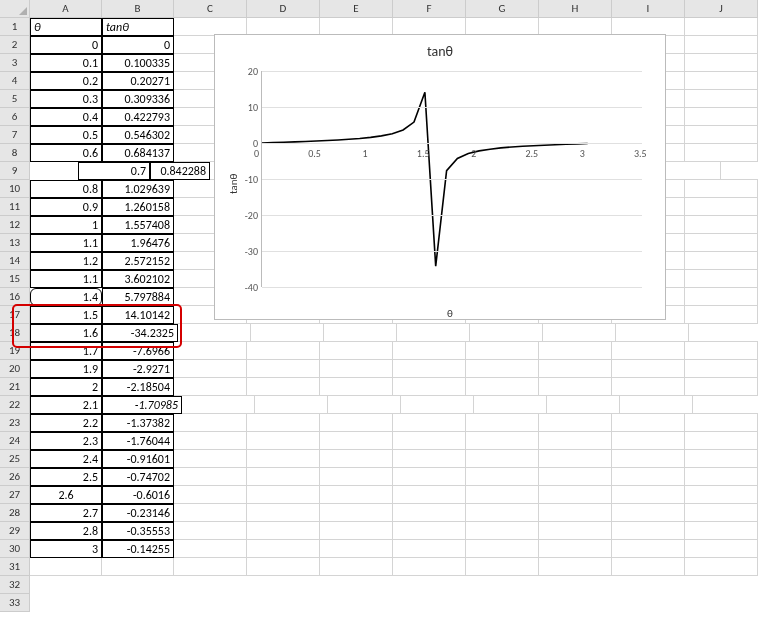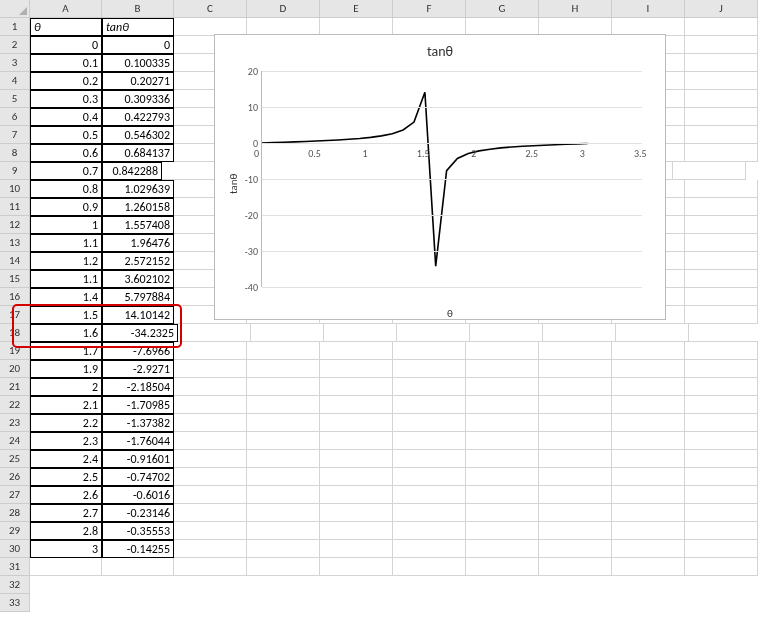--- a/index.html
+++ b/index.html
@@ -284,21 +284,21 @@
         <div class="cell" style="width: 73px;"></div>
         <div class="cell" style="width: 73px;"></div>
         <div class="cell" style="width: 73px;"></div>
         <div class="cell" style="width: 73px;"></div>
         <div class="cell" style="width: 73px;"></div>
         <div class="cell" style="width: 73px;"></div>
         <div class="cell" style="width: 73px;"></div>
         <div class="cell" style="width: 73px;"></div>
       </div>
       <div class="row">
-        <div class="cell num data-border" style="width: 72px;">0.7</div>
+        <div class="cell num data-border" style="width: 72px; margin-left: 48px;">0.7</div>
         <div class="cell num data-border" style="width: 60px;">0.842288</div>
         <div class="cell" style="width: 73px;"></div>
         <div class="cell" style="width: 73px;"></div>
         <div class="cell" style="width: 73px;"></div>
         <div class="cell" style="width: 73px;"></div>
         <div class="cell" style="width: 73px;"></div>
         <div class="cell" style="width: 73px;"></div>
         <div class="cell" style="width: 73px;"></div>
         <div class="cell" style="width: 73px;"></div>
       </div>
@@ -368,21 +368,21 @@
         <div class="cell" style="width: 73px;"></div>
         <div class="cell" style="width: 73px;"></div>
         <div class="cell" style="width: 73px;"></div>
         <div class="cell" style="width: 73px;"></div>
         <div class="cell" style="width: 73px;"></div>
         <div class="cell" style="width: 73px;"></div>
         <div class="cell" style="width: 73px;"></div>
         <div class="cell" style="width: 73px;"></div>
       </div>
       <div class="row">
-        <div class="cell num data-border" style="width: 72px;">1.4</div>
+        <div class="cell num data-border" style="width: 72px; border-radius: 6px;">1.4</div>
         <div class="cell num data-border" style="width: 72px;">5.797884</div>
         <div class="cell" style="width: 73px;"></div>
         <div class="cell" style="width: 73px;"></div>
         <div class="cell" style="width: 73px;"></div>
         <div class="cell" style="width: 73px;"></div>
         <div class="cell" style="width: 73px;"></div>
         <div class="cell" style="width: 73px;"></div>
         <div class="cell" style="width: 73px;"></div>
         <div class="cell" style="width: 73px;"></div>
       </div>
@@ -441,21 +441,21 @@
         <div class="cell" style="width: 73px;"></div>
         <div class="cell" style="width: 73px;"></div>
         <div class="cell" style="width: 73px;"></div>
         <div class="cell" style="width: 73px;"></div>
         <div class="cell" style="width: 73px;"></div>
         <div class="cell" style="width: 73px;"></div>
         <div class="cell" style="width: 73px;"></div>
       </div>
       <div class="row">
         <div class="cell num data-border" style="width: 72px;">2.1</div>
-        <div class="cell num data-border" style="width: 72px;">-1.70985</div>
+        <div class="cell num data-border" style="width: 80px; font-style: italic;">-1.70985</div>
         <div class="cell" style="width: 73px;"></div>
         <div class="cell" style="width: 73px;"></div>
         <div class="cell" style="width: 73px;"></div>
         <div class="cell" style="width: 73px;"></div>
         <div class="cell" style="width: 73px;"></div>
         <div class="cell" style="width: 73px;"></div>
         <div class="cell" style="width: 73px;"></div>
         <div class="cell" style="width: 73px;"></div>
       </div>
       <div class="row">
@@ -500,21 +500,21 @@
         <div class="cell" style="width: 73px;"></div>
         <div class="cell" style="width: 73px;"></div>
         <div class="cell" style="width: 73px;"></div>
         <div class="cell" style="width: 73px;"></div>
         <div class="cell" style="width: 73px;"></div>
         <div class="cell" style="width: 73px;"></div>
         <div class="cell" style="width: 73px;"></div>
         <div class="cell" style="width: 73px;"></div>
       </div>
       <div class="row">
-        <div class="cell num data-border" style="width: 72px;">2.6</div>
+        <div class="cell num data-border" style="width: 72px; text-align: center;">2.6</div>
         <div class="cell num data-border" style="width: 72px;">-0.6016</div>
         <div class="cell" style="width: 73px;"></div>
         <div class="cell" style="width: 73px;"></div>
         <div class="cell" style="width: 73px;"></div>
         <div class="cell" style="width: 73px;"></div>
         <div class="cell" style="width: 73px;"></div>
         <div class="cell" style="width: 73px;"></div>
         <div class="cell" style="width: 73px;"></div>
         <div class="cell" style="width: 73px;"></div>
       </div>

